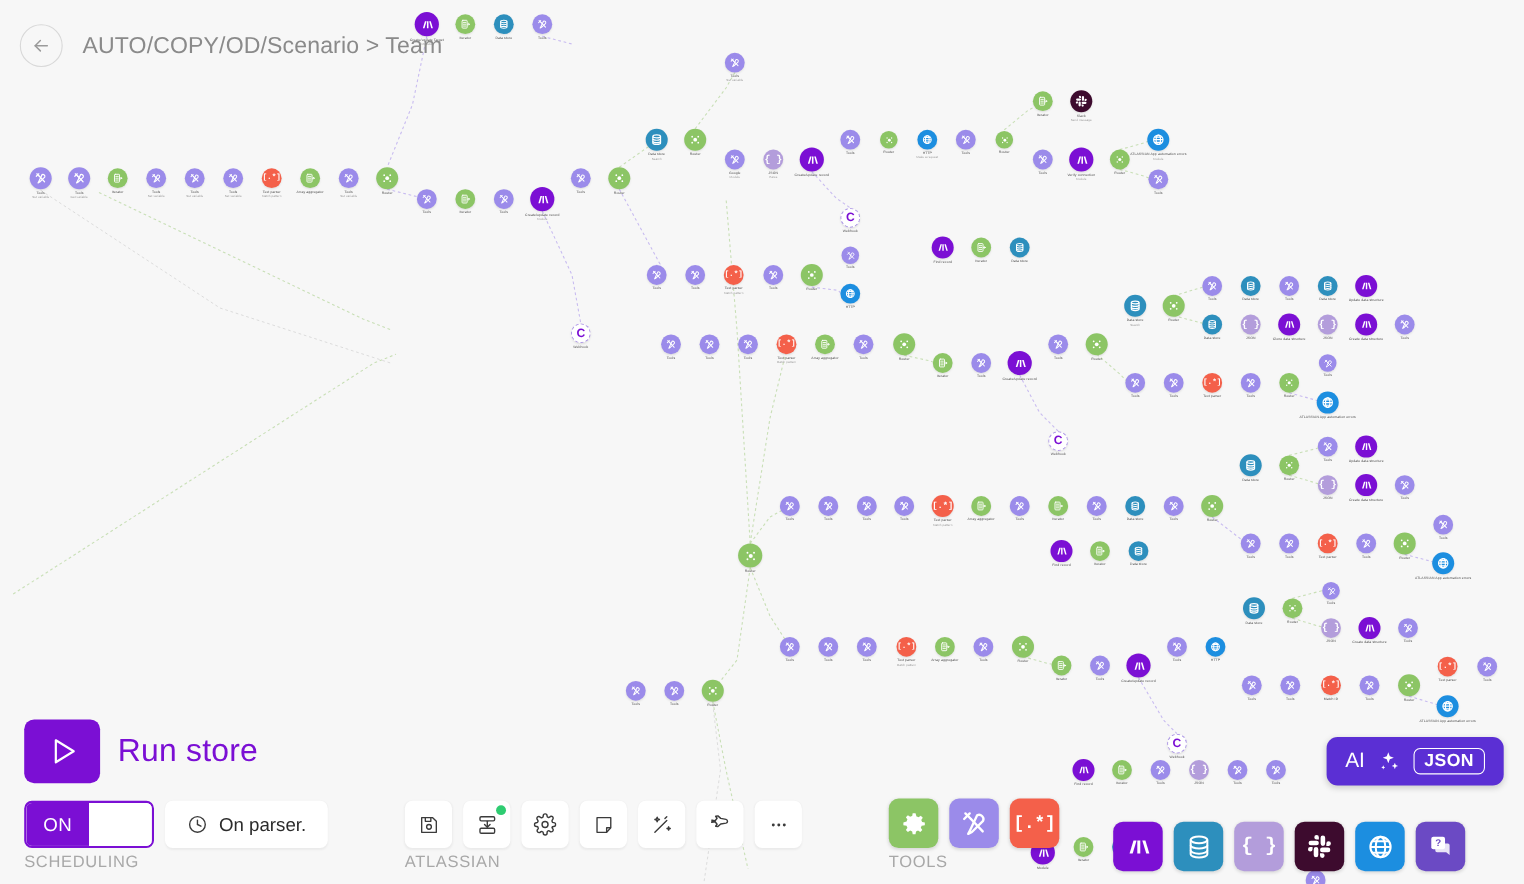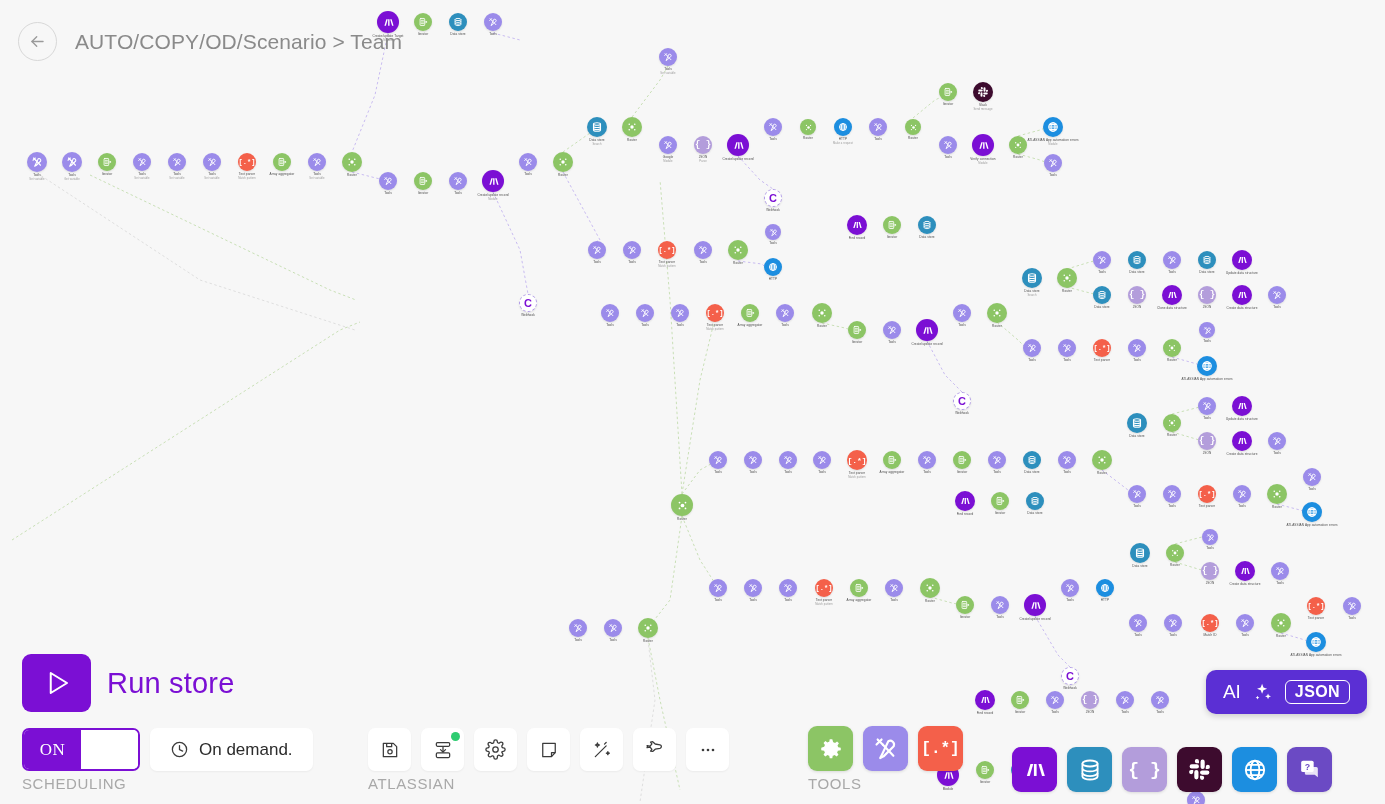--- a/index.html
+++ b/index.html
@@ -82,21 +82,21 @@
   #run-label { font-size: 29px; color: #7b0fd4; letter-spacing: .2px; }
 
   #bottom-bar { position: absolute; left: 0; right: 0; bottom: 0; height: 86px; z-index: 40; }
   .group { position: absolute; bottom: 12px; }
   .group-title { font-size: 15px; color: #a8a8a8; letter-spacing: .6px; margin-top: 4px; }
   .row { display: flex; align-items: center; gap: 10px; }
 
   .toggle {
     width: 118px; height: 43px; border-radius: 7px;
     border: 2px solid #7b0fd4; background: #fff;
-    display: flex; align-items: center; overflow: hidden; cursor: pointer; font-family: Liberation Serif, serif;
+    display: flex; align-items: center; overflow: hidden; cursor: pointer;
   }
   .toggle .on {
     background: #7b0fd4; color: #fff; height: 100%;
     display: flex; align-items: center; justify-content: center;
     width: 57px; font-size: 17px; letter-spacing: .5px;
   }
   .toggle .knob { flex: 1; background: #fff; height: 100%; }
 
   .chip {
     height: 43px; border-radius: 7px; background: #fff;
@@ -2443,21 +2443,21 @@
       <div class="row">
         <div class="toggle">
           <div class="on">ON</div>
           <div class="knob"></div>
         </div>
         <div class="chip">
           <svg width="19" height="19" viewBox="0 0 24 24" fill="none" stroke="#3b3b3b" stroke-width="1.6">
             <circle cx="12" cy="12" r="9"></circle>
               <polyline points="12 7 12 12 16 14" stroke-linecap="round"></polyline>
           </svg>
-          <span>On demand.</span>
+          <span>On parser.</span>
         </div>
       </div>
       <div class="group-title">SCHEDULING</div>
     </div>
 
     <div class="group" style="left:368px;">
       <div class="row">
         <div class="ctrl-btn">
           <svg width="20" height="20" viewBox="0 0 24 24" fill="none" stroke="#3b3b3b" stroke-width="1.5" stroke-linejoin="round">
             <path d="M4 4h12l4 4v12H4z"></path>

